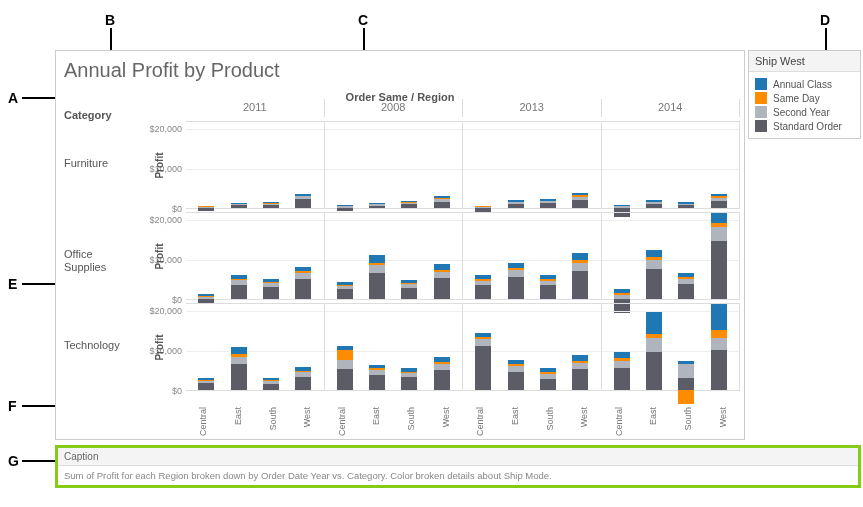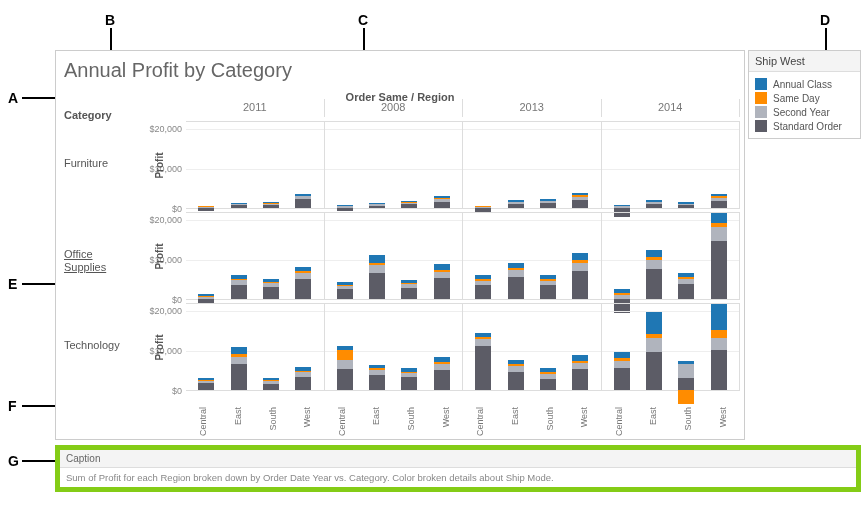--- a/index.html
+++ b/index.html
@@ -24,21 +24,21 @@
   .seg { width: 100%; }
   .neg-seg { position: absolute; top: 100%; width: 100%; }
   .region-labels { position: absolute; left: 0; bottom: 0; width: 100%; height: 50px; display: flex; }
   .region-group { flex: 1; display: flex; justify-content: space-around; }
   .region-label { font-size: 9px; color: #777; transform: rotate(-90deg); height: 40px; white-space: nowrap; display: flex; align-items: center; justify-content: flex-end; width: 14px; transform-origin: center; }
   .legend { position: absolute; left: 748px; top: 50px; width: 113px; border: 1px solid #ccc; }
   .legend-header { background: #f4f4f4; padding: 4px 6px; border-bottom: 1px solid #ddd; font-size: 11px; color: #444; }
   .legend-body { padding: 4px 6px; }
   .legend-item { display: flex; align-items: center; margin: 2px 0; font-size: 10px; color: #555; }
   .legend-swatch { width: 12px; height: 12px; margin-right: 6px; }
-  .caption-box { position: absolute; left: 55px; top: 445px; width: 806px; border: 5px solid #84cc16; }
+  .caption-box { position: absolute; left: 55px; top: 445px; width: 806px; border: 3px solid #84cc16; }
   .caption-header { background: #f4f4f4; padding: 3px 6px; font-size: 10px; color: #666; border-bottom: 1px solid #ddd; }
   .caption-text { padding: 4px 6px; font-size: 9.5px; color: #888; }
 </style>
 </head>
 <body>
 
 <div class="callout-label" style="left:8px; top:90px;">A</div>
 <div class="callout-line" style="left:22px; top:97px; width:35px; height:2px;"></div>
 
 <div class="callout-label" style="left:105px; top:12px;">B</div>
@@ -56,21 +56,21 @@
 <div class="callout-label" style="left:8px; top:276px;">E</div>
 <div class="callout-line" style="left:22px; top:283px; width:123px; height:2px;"></div>
 
 <div class="callout-label" style="left:8px; top:398px;">F</div>
 <div class="callout-line" style="left:22px; top:405px; width:175px; height:2px;"></div>
 
 <div class="callout-label" style="left:8px; top:453px;">G</div>
 <div class="callout-line" style="left:22px; top:460px; width:35px; height:2px;"></div>
 
 <div class="main-area">
-  <div class="title">Annual Profit by Category</div>
+  <div class="title">Annual Profit by Product</div>
   <div class="super-header">Order Same / Region</div>
   <div class="category-header">Category</div>
 
   <div class="plot-area" id="plot-area">
     <div class="year-header-row" id="year-headers">
         <div class="year-header">2011</div>
         <div class="year-header">2008</div>
         <div class="year-header">2013</div>
         <div class="year-header">2014</div>
       </div>
@@ -435,21 +435,21 @@
         <div class="region-group">
           <div class="region-label">Central</div>
           <div class="region-label">East</div>
           <div class="region-label">South</div>
           <div class="region-label">West</div>
         </div>
       </div>
     </div>
 <div class="row-label" style="top: 106px; white-space: pre-line;">Furniture</div>
     <div class="axis-title" style="left: 90px; top: 109px;">Profit</div>
-    <div class="row-label" style="top: 197px; white-space: pre-line; text-decoration: underline;">Office
+    <div class="row-label" style="top: 197px; white-space: pre-line;">Office
 Supplies</div>
     <div class="axis-title" style="left: 90px; top: 200px;">Profit</div>
     <div class="row-label" style="top: 288px; white-space: pre-line;">Technology</div>
     <div class="axis-title" style="left: 90px; top: 291px;">Profit</div>
   </div>
 
 <div class="legend">
   <div class="legend-header">Ship West</div>
   <div class="legend-body" id="legend-body">
       <div class="legend-item">

